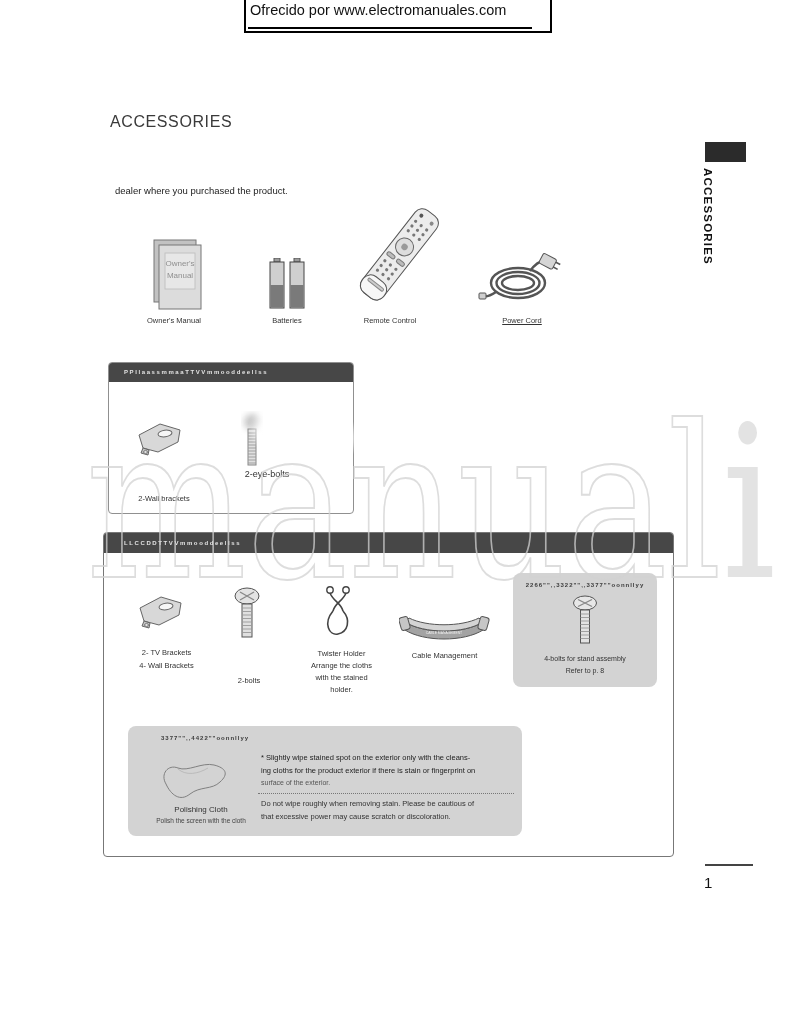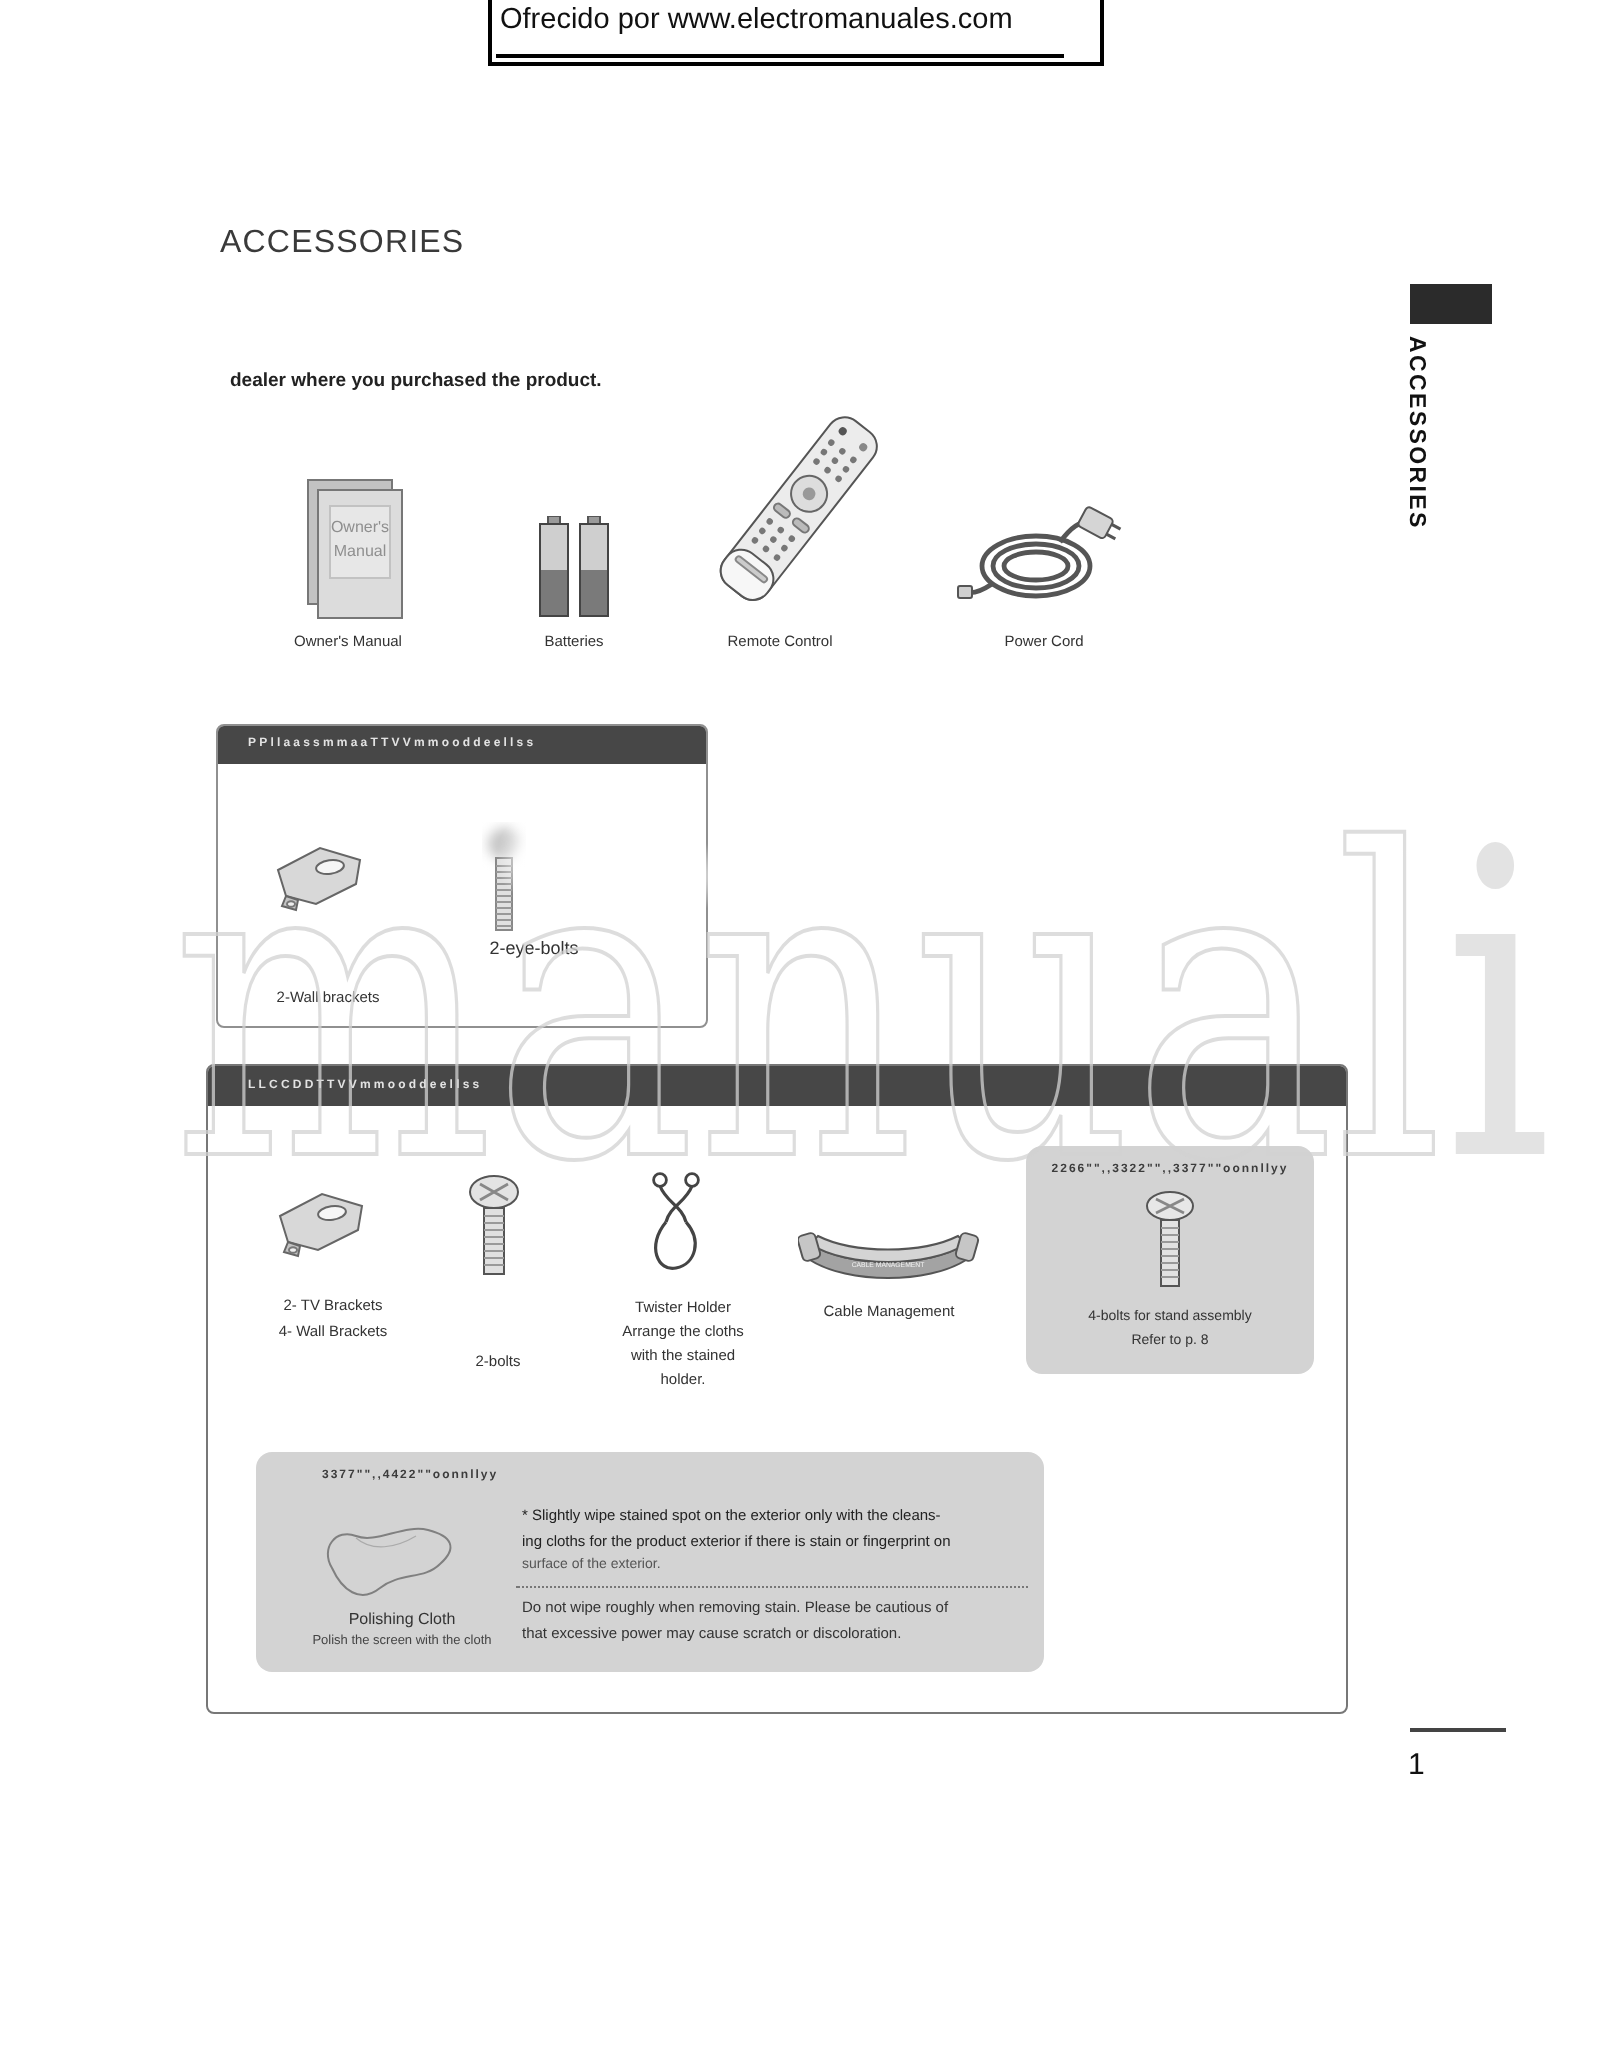--- a/index.html
+++ b/index.html
@@ -42,21 +42,21 @@
 </style>
 </head>
 <body>
 
 <div id="page">
 
   <div class="abs" id="hdr-box"></div>
   <div class="abs" id="hdr-text">Ofrecido por www.electromanuales.com</div>
 
   <div class="abs" id="title">ACCESSORIES</div>
-  <div class="abs intro" style="top:182px;font-weight:bold;">dealer where you purchased the product.</div>
+  <div class="abs intro" style="top:182px;">dealer where you purchased the product.</div>
 
   <svg class="abs" style="left:146px;top:236px;" width="58" height="78">
     <rect x="8" y="4" width="42" height="62" fill="#c2c2c2" stroke="#777"></rect>
     <rect x="13" y="9" width="42" height="64" fill="#dcdcdc" stroke="#777"></rect>
     <rect x="19" y="17" width="30" height="36" fill="#e7e7e7" stroke="#c2c2c2"></rect>
     <text x="34" y="30" font-size="8" fill="#8f8f8f" text-anchor="middle">Owner's</text>
     <text x="34" y="42" font-size="8" fill="#8f8f8f" text-anchor="middle">Manual</text>
   </svg>
 
   <svg class="abs" style="left:268px;top:258px;" width="38" height="54">
@@ -110,21 +110,21 @@
       <line x1="77" y1="8.5" x2="82" y2="8.5" stroke="#555" stroke-width="1.6"></line>
       <line x1="77" y1="14" x2="82" y2="14" stroke="#555" stroke-width="1.6"></line>
     </g>
     <path d="M18,42 C12,46 8,47 5,46" fill="none" stroke="#555" stroke-width="2.4"></path>
     <rect x="1" y="43" width="7" height="6" rx="1" fill="#cfcfcf" stroke="#555"></rect>
   </svg>
 
   <div class="abs lbl" style="left:134px;top:316px;width:80px;">Owner's Manual</div>
   <div class="abs lbl" style="left:247px;top:316px;width:80px;">Batteries</div>
   <div class="abs lbl" style="left:350px;top:316px;width:80px;">Remote Control</div>
-  <div class="abs lbl" style="left:482px;top:316px;width:80px;">Power Cord</div>
+  <div class="abs lbl" style="left:482px;top:316px;width:80px;text-decoration:underline;">Power Cord</div>
 
   <div class="abs panel" style="left:108px;top:362px;width:244px;height:150px;">
     <div class="bar">PPllaassmmaaTTVVmmooddeellss</div>
     <svg class="abs" style="left:24px;top:55px;" width="52" height="42">
       <path d="M6,17 L27,6 L47,12 L45,24 L25,34 L10,30 Z" fill="#d8d8d8" stroke="#666"></path>
       <ellipse cx="32" cy="15.5" rx="7" ry="3.4" fill="#f6f6f6" stroke="#666" transform="rotate(-8 32 15.5)"></ellipse>
       <path d="M10,30 L8,35 L15,37 L16,32 Z" fill="#c3c3c3" stroke="#666"></path>
       <ellipse cx="12.5" cy="34" rx="2" ry="1.4" fill="#eee" stroke="#777"></ellipse>
     </svg>
     <svg class="abs" style="left:132px;top:48px;" width="22" height="60">

